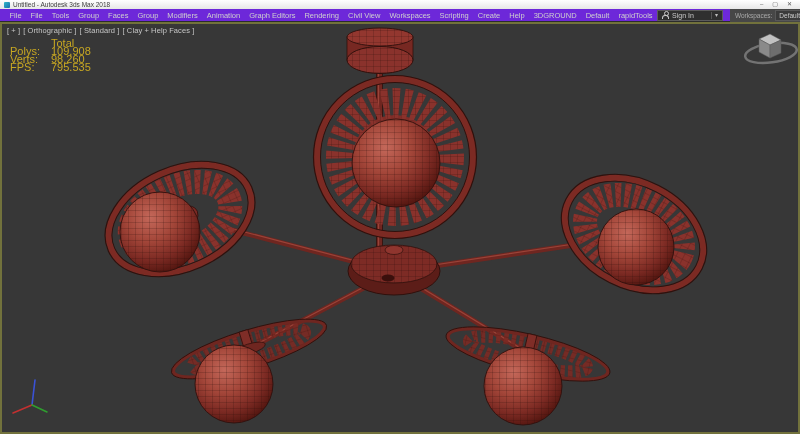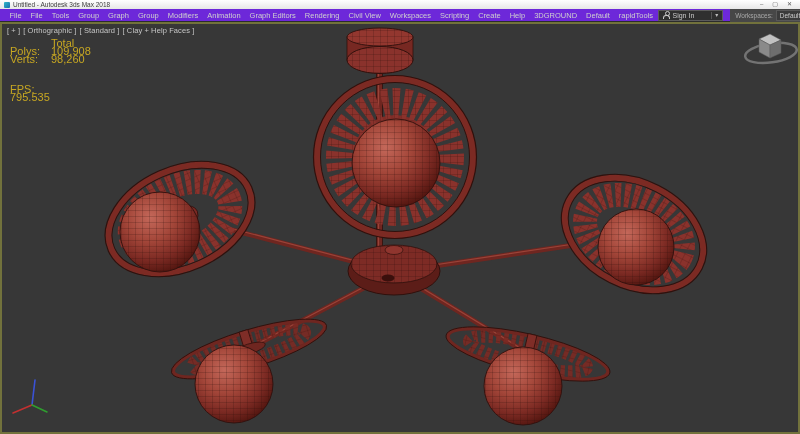--- a/index.html
+++ b/index.html
@@ -58,42 +58,42 @@
     font-size:7.5px; color:#c6c6c6; letter-spacing:0.1px;
     display:flex; gap:3px; white-space:nowrap;
   }
   .vp-label span { cursor:default; }
   .stats {
     position:absolute; top:15px; left:8px; z-index:5;
     font-size:11px; color:#c7a722; line-height:8px;
   }
   .stats .srow { display:flex; }
   .stats .slab { width:41px; }
-  .stats .fps { margin-top:22px;flex-direction:column; }
+  .stats .fps { margin-top:0; }
   .model-svg { position:absolute; inset:0; width:100%; height:100%; z-index:1; }
 </style>
 </head>
 <body>
 
 <div class="titlebar">
   <span class="app-icon"></span>
   <span class="title">Untitled - Autodesk 3ds Max 2018</span>
   <span class="win-btns">
     <span>–</span>
     <span>▢</span>
     <span>✕</span>
   </span>
 </div>
 
 <div class="menubar">
   <span class="menu-item">File</span>
   <span class="menu-item">File</span>
   <span class="menu-item">Tools</span>
   <span class="menu-item">Group</span>
-  <span class="menu-item">Graph</span>
+  <span class="menu-item">Faces</span>
   <span class="menu-item">Group</span>
   <span class="menu-item">Modifiers</span>
   <span class="menu-item">Animation</span>
   <span class="menu-item">Graph Editors</span>
   <span class="menu-item">Rendering</span>
   <span class="menu-item">Civil View</span>
   <span class="menu-item">Workspaces</span>
   <span class="menu-item">Scripting</span>
   <span class="menu-item">Create</span>
   <span class="menu-item">Help</span>

